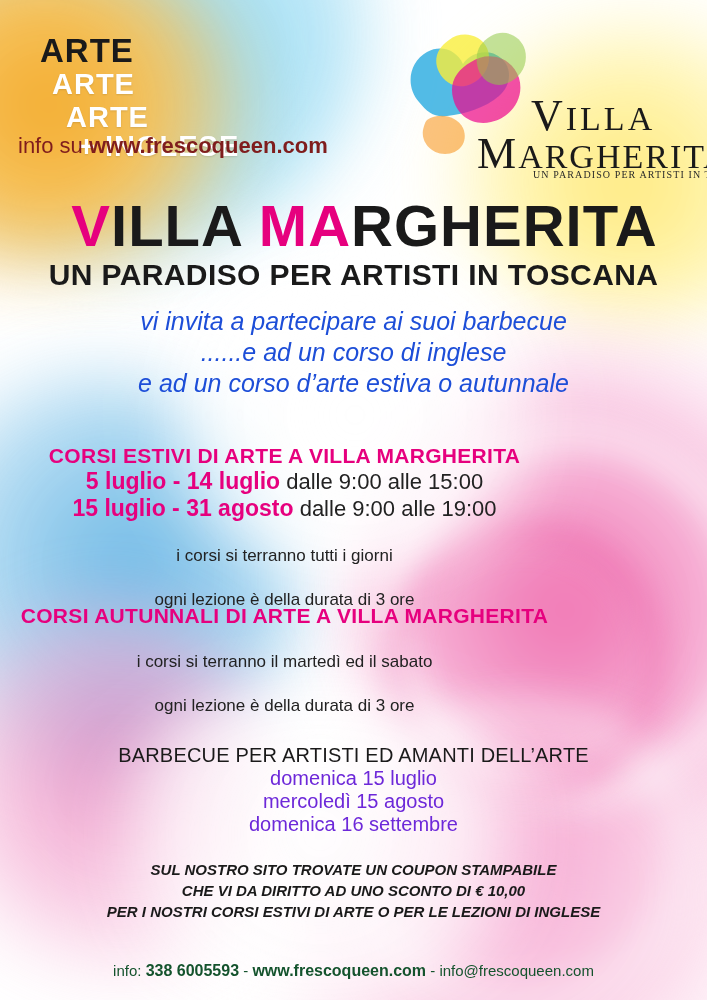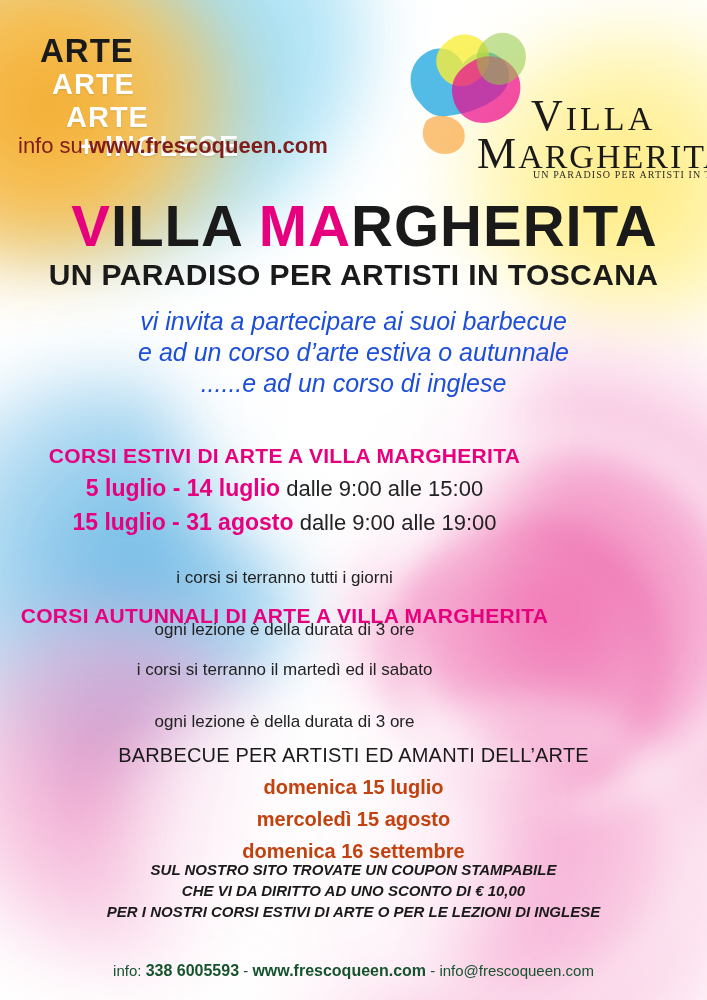--- a/index.html
+++ b/index.html
@@ -274,55 +274,53 @@
   .sec-heading {
     font-size: 21px;
     font-weight: bold;
     color: #e6007e;
     letter-spacing: 0.3px;
     white-space: nowrap;
   }
   .sec-date {
     font-size: 22px;
     color: #222222;
-    margin-top: 7px;
+    margin-top: 0;
     white-space: nowrap;
   }
   .sec-date .dates {
     color: #e6007e;
     font-weight: bold;
     font-size: 23px;
   }
   .sec-note {
     font-size: 17px;
     color: #222222;
-    margin-top: 32px;
+    margin-top: 24px;
   }
 
   #summer-section { top: 444px; }
   #autumn-section { top: 604px; }
 
   .bbq {
     position: absolute;
     top: 744px;
     width: 707px;
     text-align: center;
   }
   .bbq-heading {
     font-size: 20px;
     font-weight: normal;
     color: #1a1a1a;
     letter-spacing: 0.2px;
     white-space: nowrap;
   }
   .bbq-item {
     font-size: 20px;
-    color: #c2410c;
-    margin-top: 9px;
-    font-weight: bold;
+    color: #6d28d9;
   }
 
   .coupon {
     position: absolute;
     top: 859px;
     width: 707px;
     text-align: center;
     font-style: italic;
     font-weight: bold;
     font-size: 15px;
@@ -395,22 +393,22 @@
       <div class="logo-sub">UN PARADISO PER ARTISTI IN TOSCANA</div>
     </div>
 
     <div class="title-main">
       <span class="pink">V</span><span>ILLA </span><span class="pink">MA</span><span>RGHERITA</span>
     </div>
     <div class="title-sub">UN PARADISO PER ARTISTI IN TOSCANA</div>
 
     <div class="invite">
       <div>vi invita a partecipare ai suoi barbecue</div>
+      <div>......e ad un corso di inglese</div>
       <div>e ad un corso d’arte estiva o autunnale</div>
-      <div>......e ad un corso di inglese</div>
     </div>
 
     <div class="section" id="summer-section">
       <div class="sec-heading">CORSI ESTIVI DI ARTE A VILLA MARGHERITA</div>
       <div class="sec-date">
         <span class="dates">5 luglio - 14 luglio</span>
         <span>dalle 9:00 alle 15:00</span>
       </div>
       <div class="sec-date">
         <span class="dates">15 luglio - 31 agosto</span>

